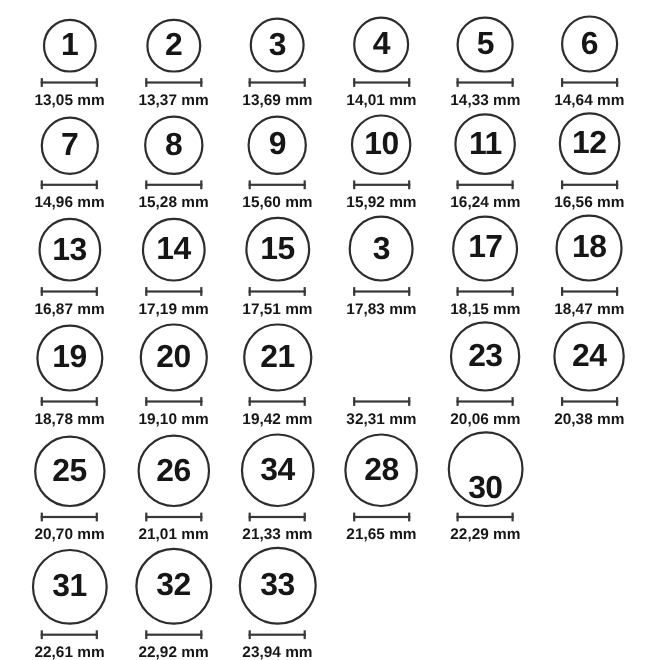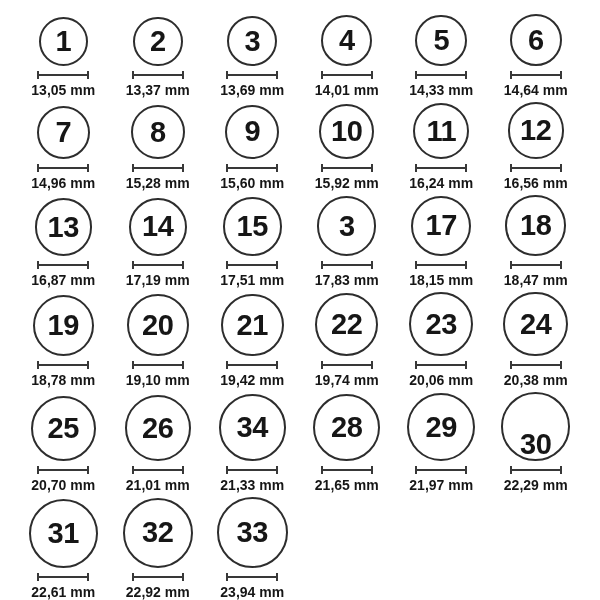--- a/index.html
+++ b/index.html
@@ -273,27 +273,24 @@
         <div class="cell">
     <div class="circle" style="width: 62.6px; height: 62.6px;">
       <span class="num">21</span>
     </div>
     <div class="measure">
       <span class="hline"></span>
     </div>
     <div class="mm">19,42 mm</div>
   </div>
         <div class="cell">
-    <div class="circle" style="width: 63.3px; height: 63.3px;">
-      <span class="num">22</span>
-    </div>
-    <div class="measure">
-      <span class="hline"></span>
-    </div>
-    <div class="mm">19,74 mm</div>
+    <div class="measure">
+      <span class="hline"></span>
+    </div>
+    <div class="mm">32,31 mm</div>
   </div>
         <div class="cell">
     <div class="circle" style="width: 64px; height: 64px;">
       <span class="num">23</span>
     </div>
     <div class="measure">
       <span class="hline"></span>
     </div>
     <div class="mm">20,06 mm</div>
   </div>
@@ -336,29 +333,20 @@
     <div class="mm">21,33 mm</div>
   </div>
         <div class="cell">
     <div class="circle" style="width: 67.4px; height: 67.4px;">
       <span class="num">28</span>
     </div>
     <div class="measure">
       <span class="hline"></span>
     </div>
     <div class="mm">21,65 mm</div>
-  </div>
-        <div class="cell">
-    <div class="circle" style="width: 68px; height: 68px;">
-      <span class="num">29</span>
-    </div>
-    <div class="measure">
-      <span class="hline"></span>
-    </div>
-    <div class="mm">21,97 mm</div>
   </div>
         <div class="cell">
     <div class="circle" style="width: 68.7px; height: 68.7px; align-items: flex-end;">
       <span class="num">30</span>
     </div>
     <div class="measure">
       <span class="hline"></span>
     </div>
     <div class="mm">22,29 mm</div>
   </div>

